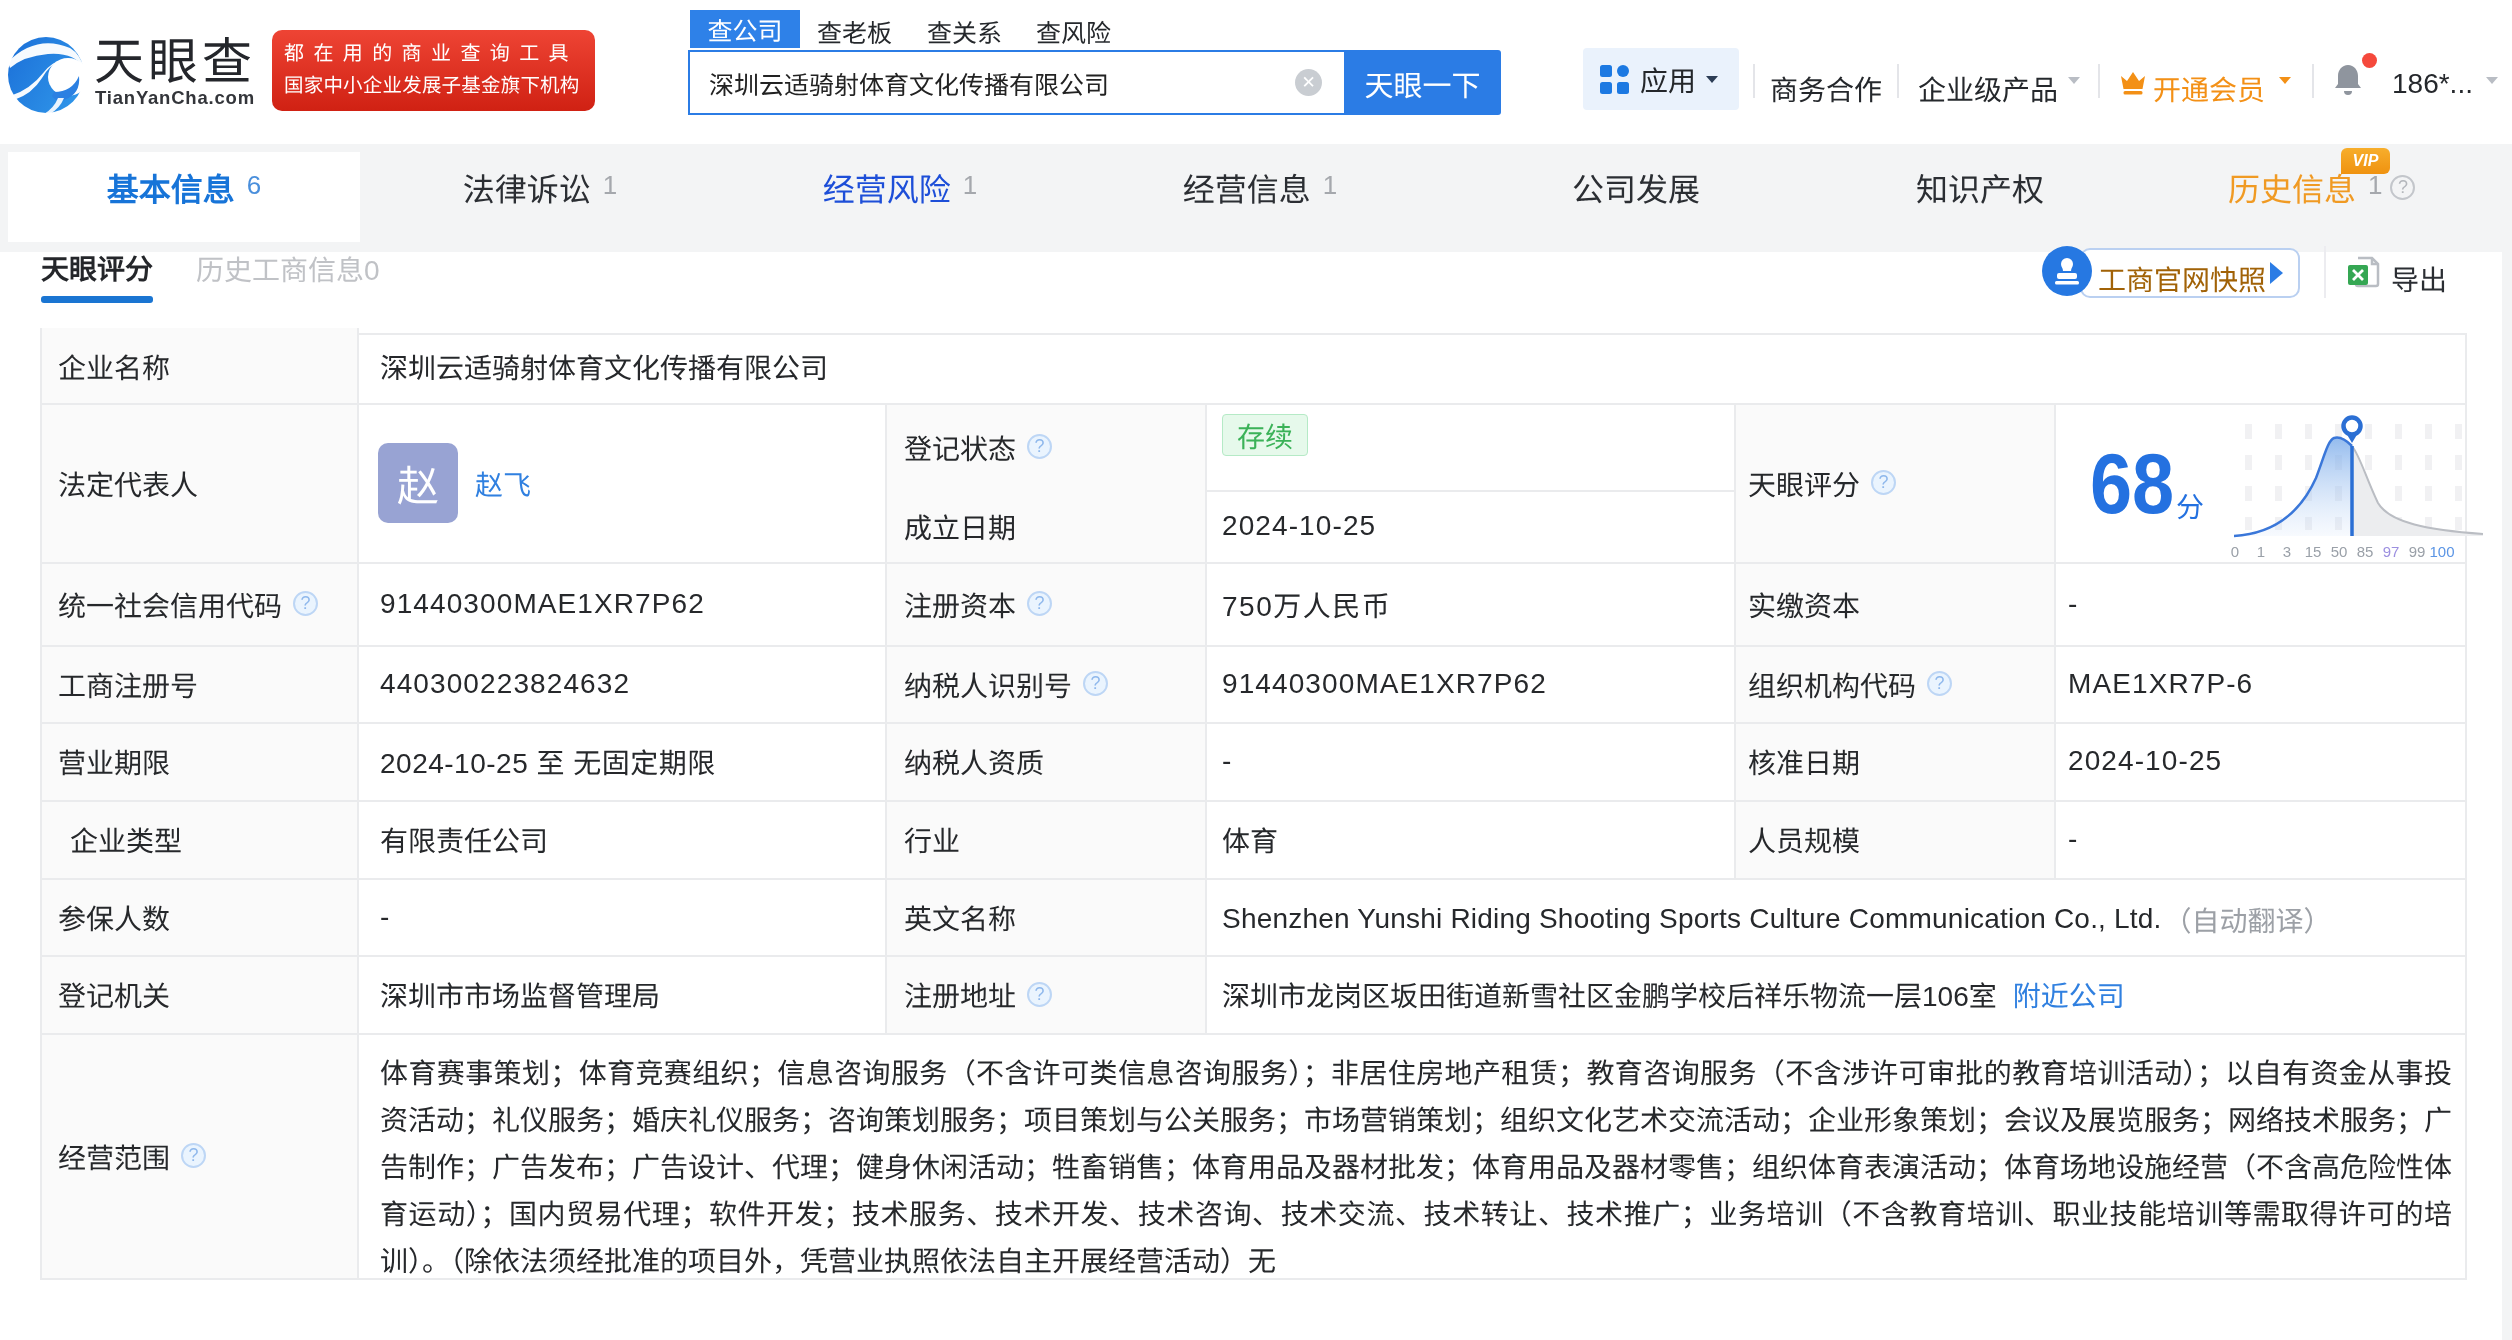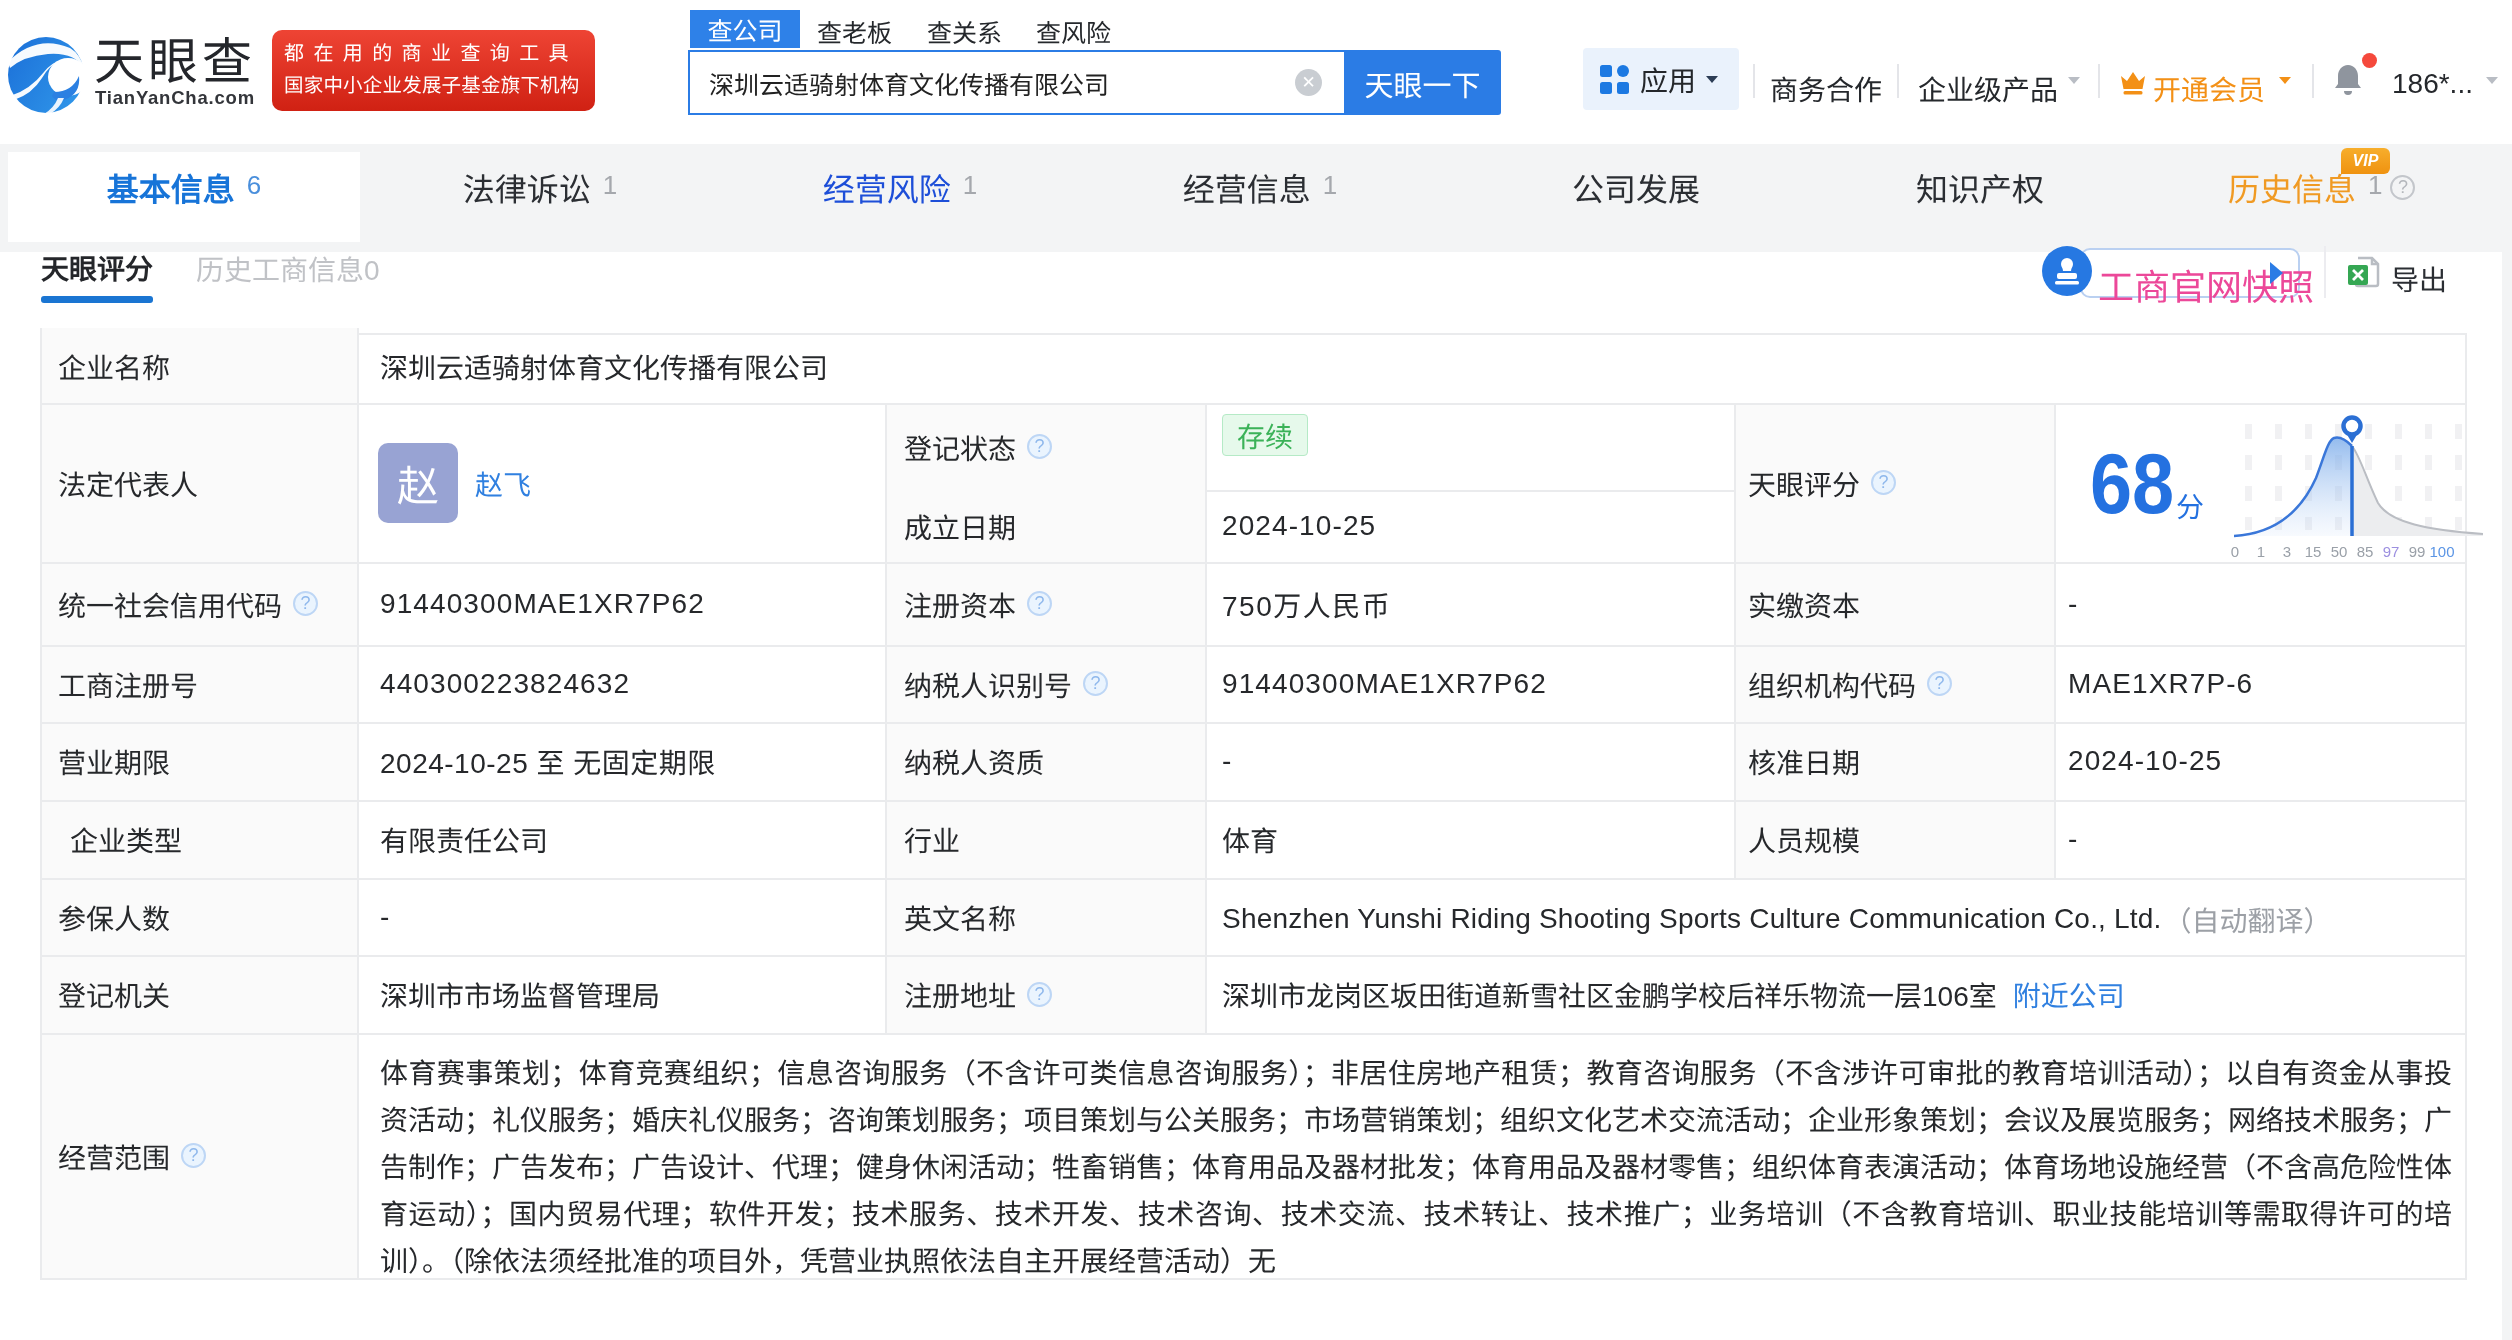--- a/index.html
+++ b/index.html
@@ -122,21 +122,21 @@
 <div class="abs" style="left:41px;top:296px;width:112px;height:7px;background:#1a75d2;border-radius:3px;"></div>
 <div class="abs" style="left:196px;top:255px;font-size:28px;line-height:32px;color:#c0c2c6;">历史工商信息0</div>
 
 <div class="abs" style="left:2080px;top:248px;width:220px;height:50px;border:2px solid #bad0f1;border-radius:10px;background:#fff;"></div>
 <svg class="abs" style="left:2042px;top:246px;" width="50" height="50" viewBox="0 0 50 50">
   <circle cx="25" cy="25" r="25" fill="#2678e2"></circle>
   <path d="M25 12 a6 6 0 0 1 6 6 c0 3-2 4-2 7 h-8 c0-3-2-4-2-7 a6 6 0 0 1 6-6 Z" fill="#fff"></path>
   <rect x="15" y="27" width="20" height="6" rx="2" fill="#fff"></rect>
   <rect x="13" y="35" width="24" height="3.5" rx="1.5" fill="#fff"></rect>
 </svg>
-<div class="abs" style="left:2098px;top:258px;font-size:36px;color:#ec4899;">工商官网快照</div>
+<div class="abs" style="left:2098px;top:258px;font-size:28px;color:#a16207;">工商官网快照</div>
 <div class="abs" style="left:2270px;top:262px;width:0;height:0;border-top:11px solid transparent;border-bottom:11px solid transparent;border-left:13px solid #2b7ce5;"></div>
 <div class="abs" style="left:2324px;top:246px;width:2px;height:52px;background:#ececf0;"></div>
 <svg class="abs" style="left:2346px;top:255px;" width="35" height="35" viewBox="0 0 35 35">
   <path d="M12 3 h14 l6 6 v20 a2 2 0 0 1 -2 2 h-18 a2 2 0 0 1 -2 -2 v-4" fill="#fff" stroke="#b9bdc3" stroke-width="2.5"></path>
   <path d="M26 3 v6 h6" fill="none" stroke="#b9bdc3" stroke-width="2.5"></path>
   <rect x="2" y="10" width="20" height="20" rx="2" fill="#35a753"></rect>
   <path d="M7 15 l10 10 M17 15 l-10 10" stroke="#fff" stroke-width="2.8"></path>
 </svg>
 <div class="abs" style="left:2391px;top:258px;font-size:28px;color:#2b2e33;">导出</div>
 

